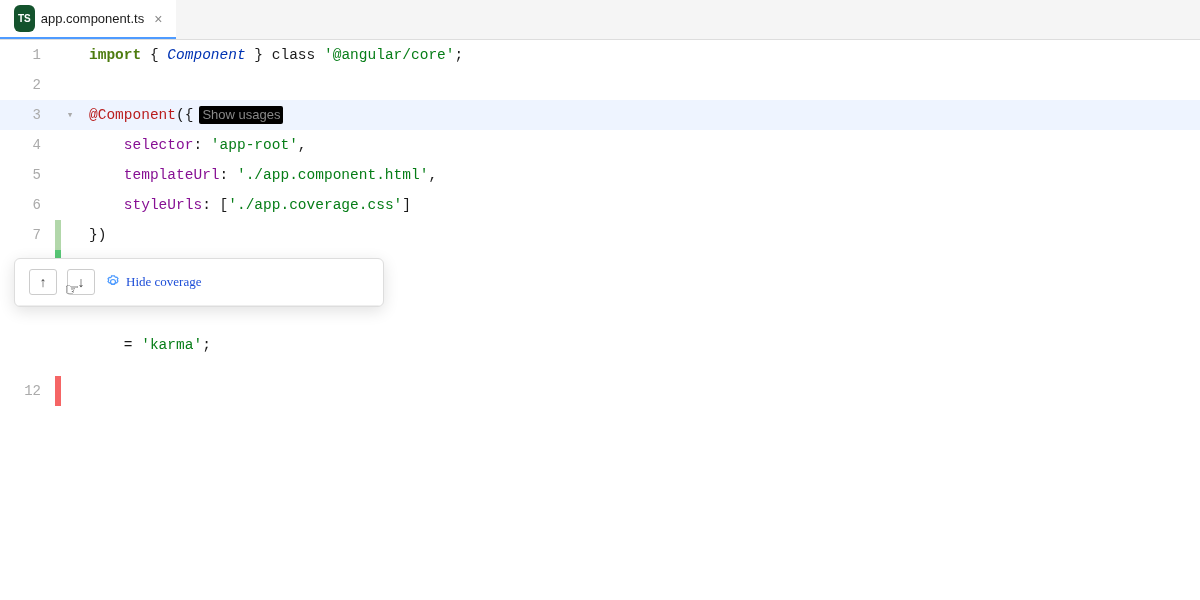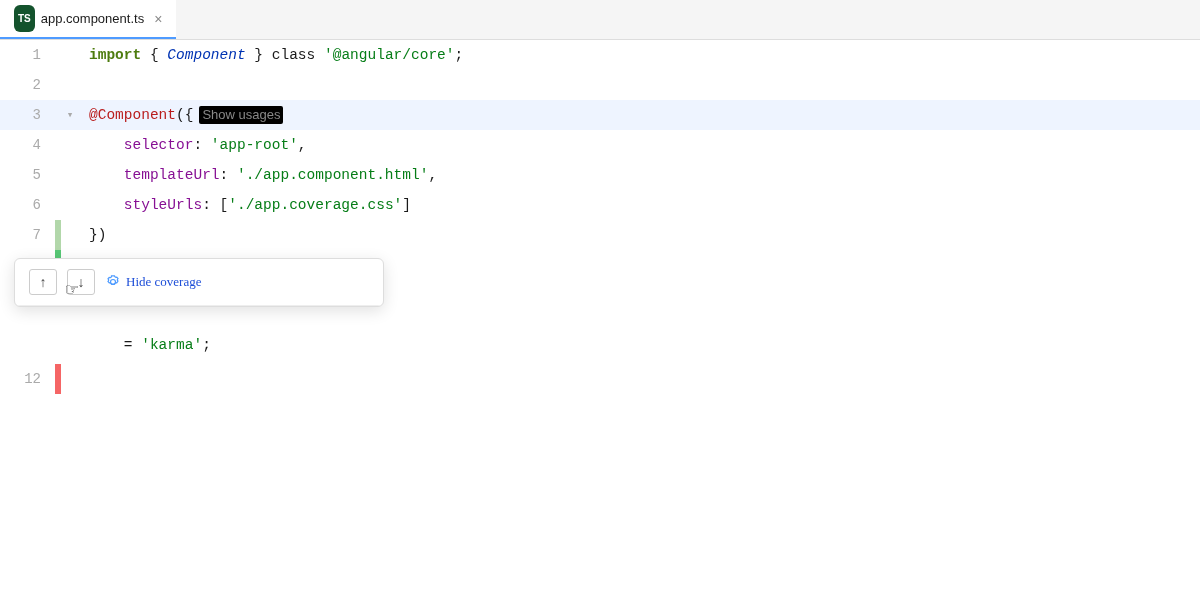--- a/index.html
+++ b/index.html
@@ -285,21 +285,21 @@
             <path d="M8 10.5A2.5 2.5 0 1 0 8 5.5a2.5 2.5 0 0 0 0 5z" stroke="#4e9bff" stroke-width="1.2"></path>
             <path d="M6.5 2.3l-.4.9a5 5 0 0 0-.9.5l-1-.2L3 4.9l.6.8a5 5 0 0 0 0 1l-.6.8 1.2 1.4 1-.2c.3.2.6.4.9.5l.4.9H9.5l.4-.9c.3-.1.6-.3.9-.5l1 .2L13 7.1l-.6-.8a5 5 0 0 0 0-1l.6-.8-1.2-1.4-1 .2a5 5 0 0 0-.9-.5l-.4-.9H6.5z" stroke="#4e9bff" stroke-width="1.2" fill="none"></path>
           </svg>
           <span>Hide coverage</span>
         </button>
       </div>
     </div>
 
     <div class="hand-cursor">☞</div>
 
-    <div class="code-line" style="margin-top: 4px;">
+    <div class="code-line" style="margin-top: 16px;">
       <div class="line-num">12</div>
       <div class="line-gutter" style="position:relative;">
         <div style="width:6px;height:30px;background:#f56565;position:absolute;left:0;top:0;"></div>
       </div>
       <div class="line-content"></div>
     </div>
 
   </div>
 </div>
 

